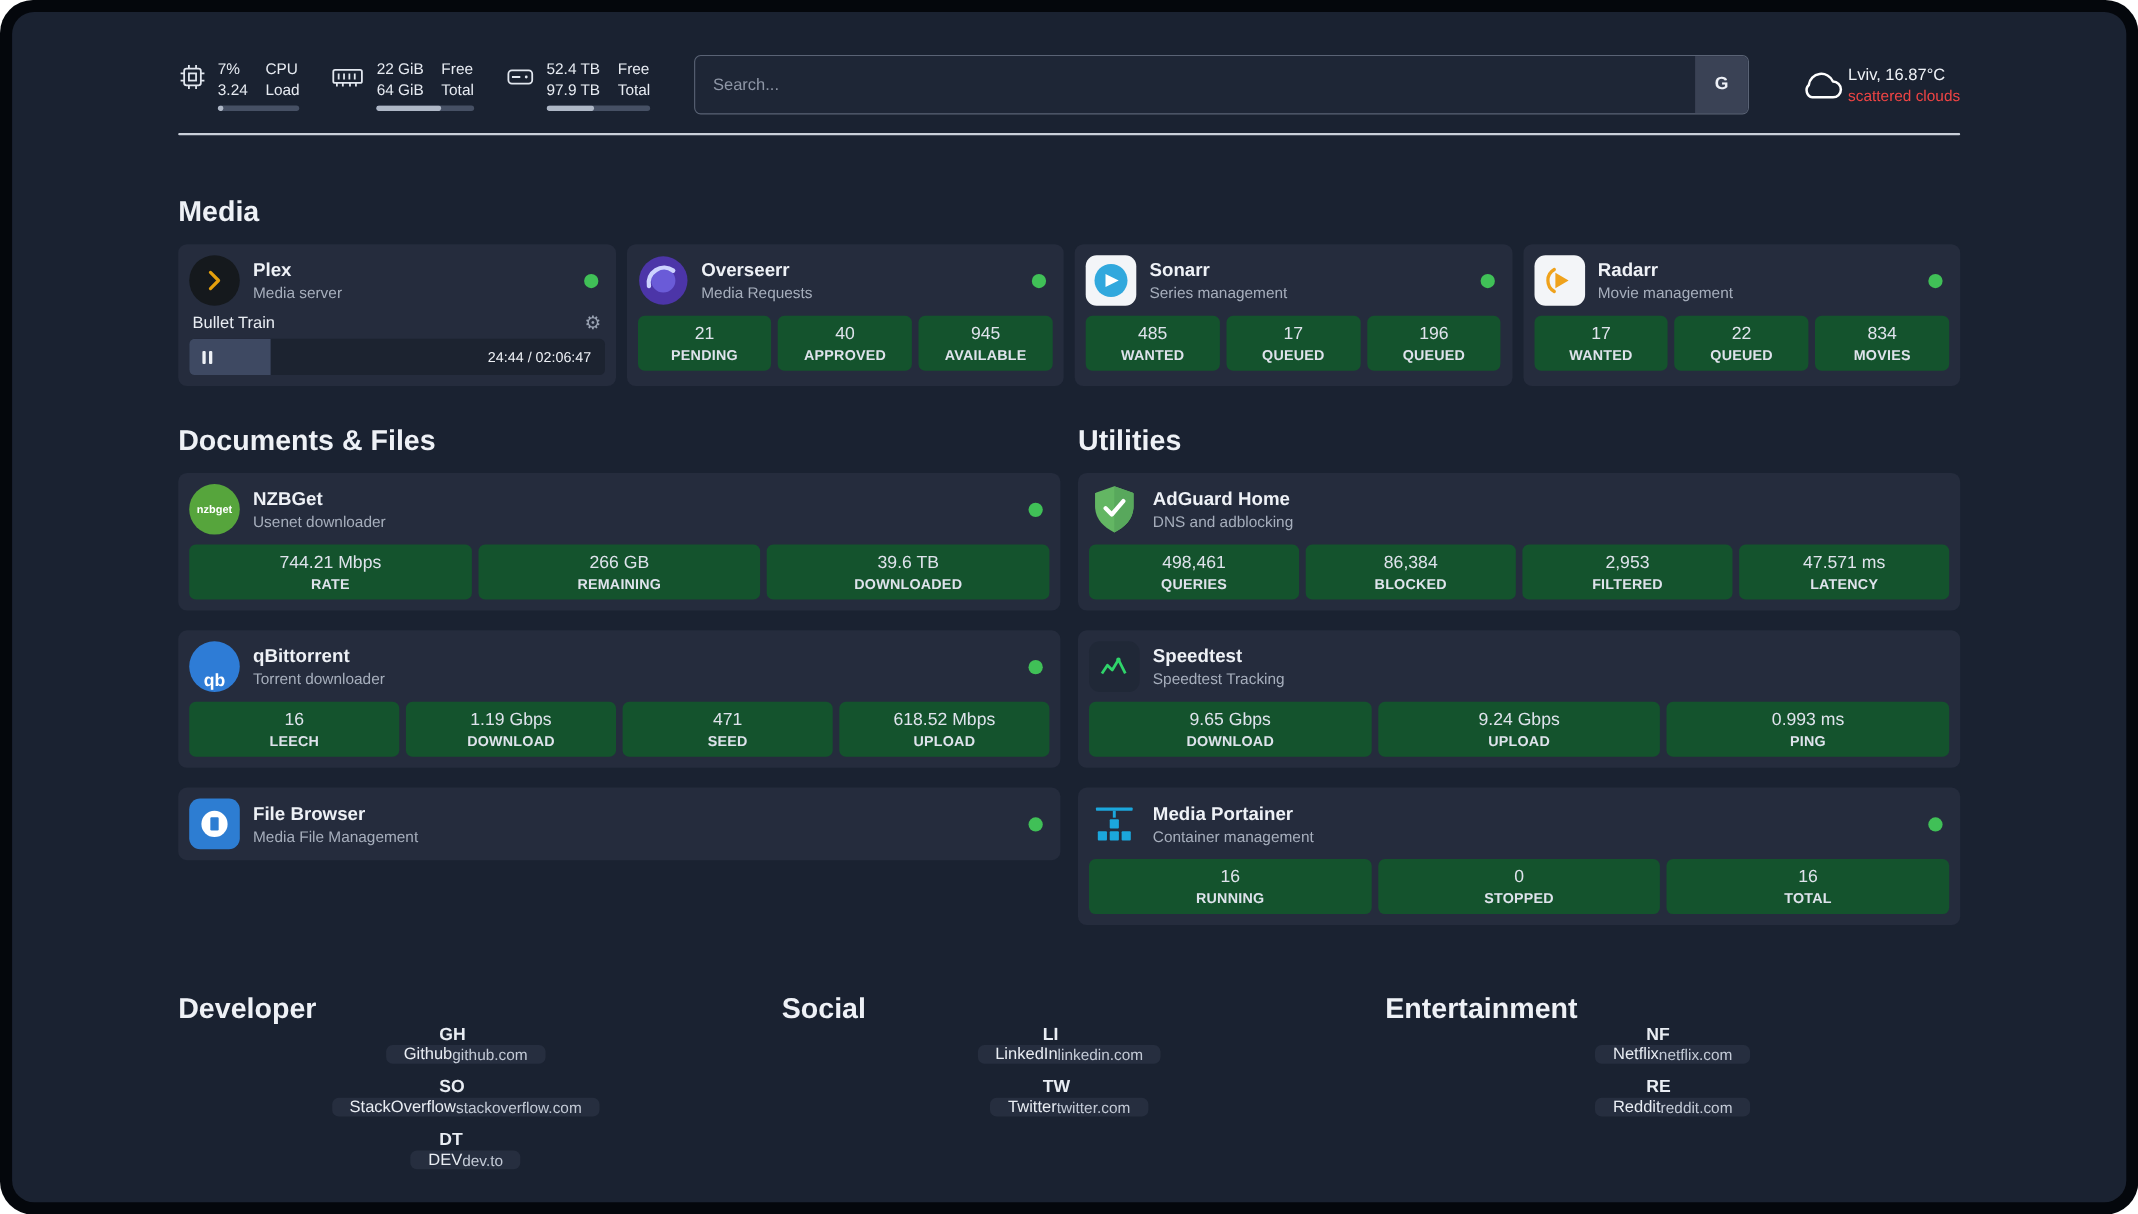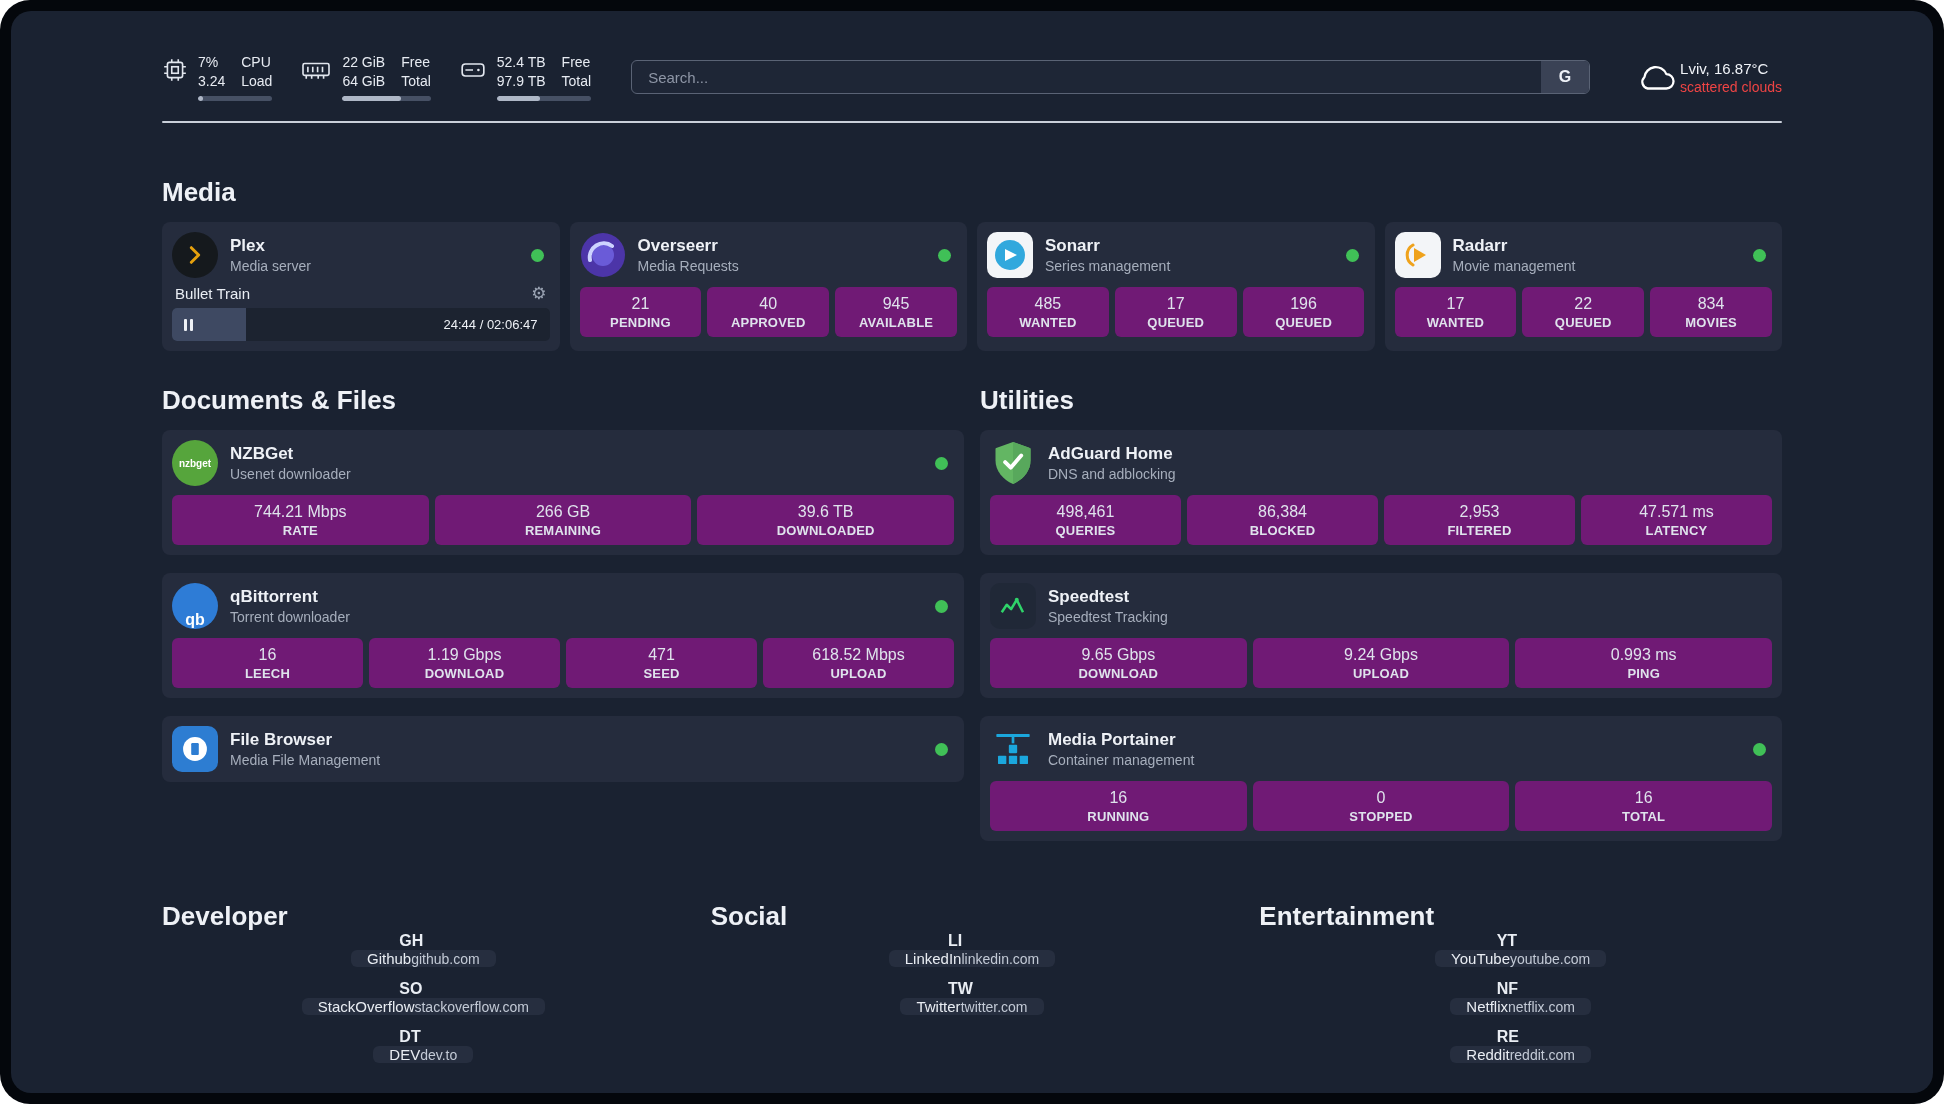--- a/index.html
+++ b/index.html
@@ -12,21 +12,21 @@
   
   .topbar { display:flex; align-items:center; margin-top:34px; height:64px; }
   .sys-widget { display:flex; align-items:flex-start; margin-right:28px; }
   .sys-icon { margin-top:4px; margin-right:10px; display:flex; }
   .sys-body { display:flex; flex-direction:column; }
   .sys-rows { display:flex; gap:16px; }
   .sys-col { display:flex; flex-direction:column; line-height:1.32; font-size:14px; color:#e7ebf2; }
   .mini-bar { height:5px; background:#465064; border-radius:3px; margin-top:6px; overflow:hidden; }
   .mini-fill { display:block; height:100%; background:#aeb7c6; border-radius:3px; }
 
-  .search-wrap { flex:1; display:flex; align-items:stretch; height:34px; border:1px solid #5a6375; border-radius:6px; overflow:hidden; margin:0 44px 0 12px; background:#1e2636; }
+  .search-wrap { flex:1; display:flex; align-items:stretch; height:54px; border:1px solid #5a6375; border-radius:6px; overflow:hidden; margin:0 44px 0 12px; background:#1e2636; }
   .search-input { flex:1; background:transparent; border:none; outline:none; color:#dfe4ee; font-size:15px; padding:0 16px; font-family:inherit; }
   .search-input::placeholder { color:#8e96a6; }
   .search-btn { width:48px; background:#3a4255; border:none; color:#eef1f7; font-size:16px; font-weight:700; font-family:inherit; cursor:pointer; }
 
   .weather { display:flex; align-items:center; gap:0; }
   .weather-loc { font-size:15px; color:#f0f3f8; line-height:1.35; }
   .weather-cond { font-size:14px; color:#ef4444; }
 
   .divider { height:2px; background:#c9cfd9; border-radius:1px; margin-top:12px; }
 
@@ -47,21 +47,21 @@
   .ic-speedtest { background:#202837; }
   .ic-plain { background:transparent; }
   .icon-txt-sm { font-size:10px; font-weight:700; color:#fff; }
   .icon-txt-md { font-size:16px; font-weight:700; color:#fff; }
   .app-meta { margin-left:12px; flex:1; }
   .app-name { font-size:17px; font-weight:600; color:#eef1f6; line-height:1.2; }
   .app-sub { font-size:14px; color:#a6aebc; margin-top:2px; }
   .dot { width:13px; height:13px; border-radius:50%; margin-right:6px; flex:0 0 13px; }
 
   .stats-row { display:flex; gap:6px; margin-top:9px; }
-  .stat { flex:1; background:#701a75; border-radius:6px; text-align:center; padding:8px 4px 7px; }
+  .stat { flex:1; background:#14532d; border-radius:6px; text-align:center; padding:8px 4px 7px; }
   .stat-value { font-size:16px; color:#dfe3ec; }
   .stat-label { font-size:13px; font-weight:700; color:#dfe3ec; margin-top:2px; letter-spacing:.2px; }
 
   
   .player { margin-top:7px; }
   .player-top { display:flex; align-items:center; justify-content:space-between; padding:0 3px; }
   .player-title { font-size:15px; color:#e9edf3; }
   .gear { color:#9aa3b3; font-size:17px; cursor:pointer; line-height:1; }
   .player-bar { position:relative; height:33px; background:#1c2330; border-radius:5px; margin-top:6px; display:flex; align-items:center; overflow:hidden; cursor:pointer; }
   .player-fill { position:absolute; left:0; top:0; bottom:0; background:#3e4962; }
@@ -536,27 +536,20 @@
         <a class="bm-pill">
           <span class="bm-name">Twitter</span>
           <span class="bm-url">twitter.com</span>
         </a>
       </div>
     </div>
 
     <div class="bm-col">
       <div class="section-title">Entertainment</div>
       <div class="bm-row">
-        <span class="bm-abbr">YT</span>
-        <a class="bm-pill">
-          <span class="bm-name">YouTube</span>
-          <span class="bm-url">youtube.com</span>
-        </a>
-      </div>
-      <div class="bm-row">
         <span class="bm-abbr">NF</span>
         <a class="bm-pill">
           <span class="bm-name">Netflix</span>
           <span class="bm-url">netflix.com</span>
         </a>
       </div>
       <div class="bm-row">
         <span class="bm-abbr">RE</span>
         <a class="bm-pill">
           <span class="bm-name">Reddit</span>

